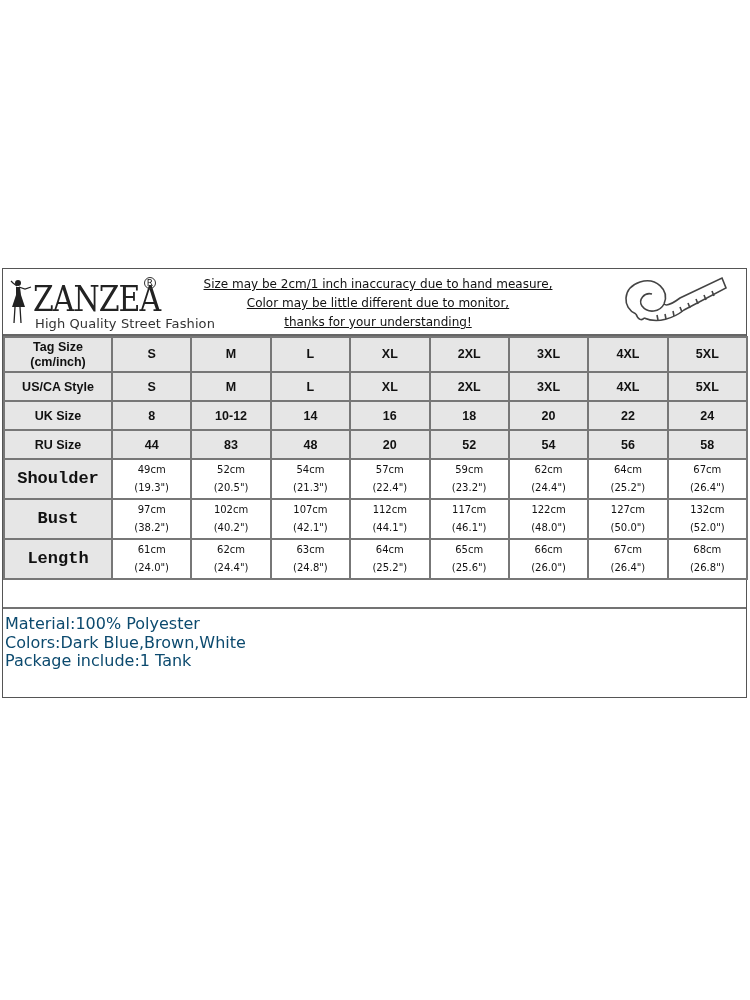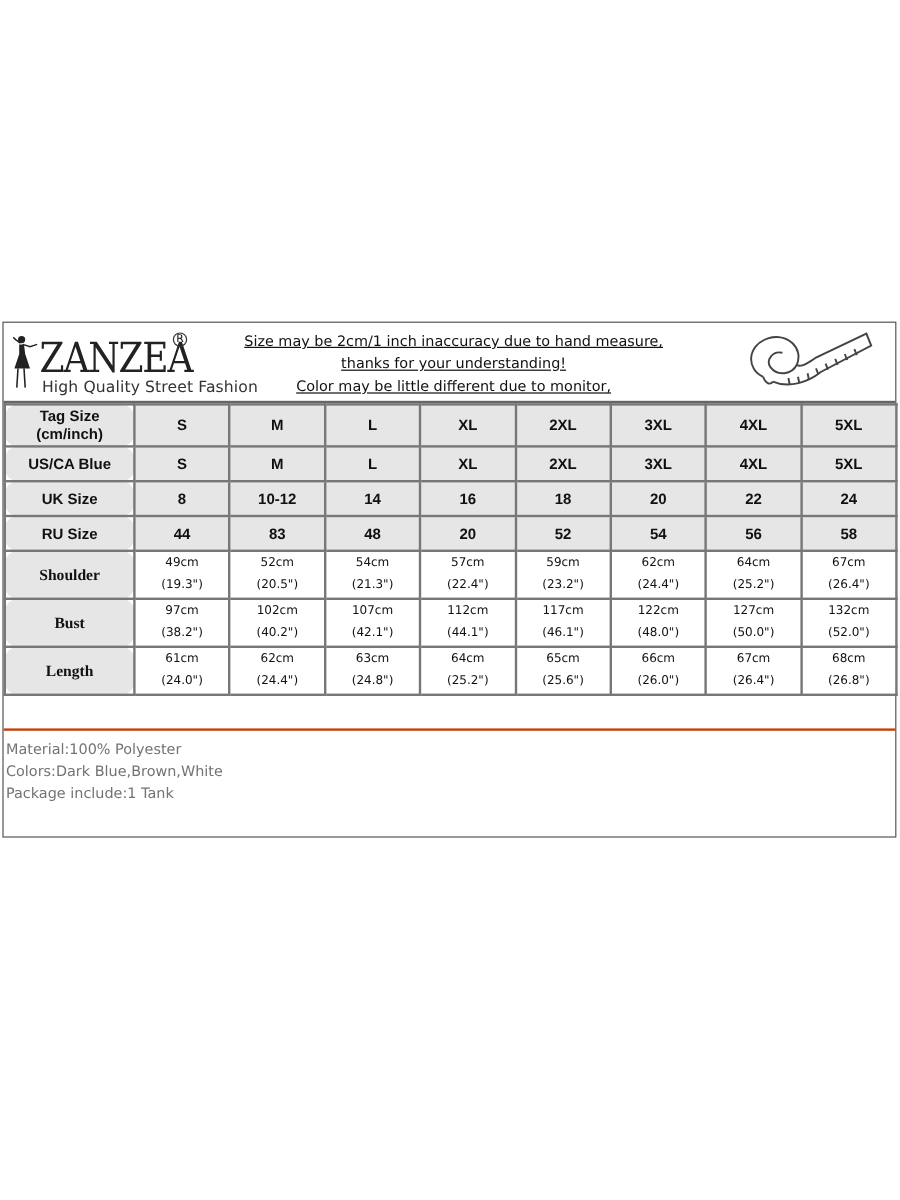--- a/index.html
+++ b/index.html
@@ -31,31 +31,31 @@
   .tape { position: absolute; left: 615px; top: 5px; width: 115px; height: 55px; }
 
   table.size {
     position: absolute; left: 0; top: 67px; width: 745px; border-collapse: collapse;
     table-layout: fixed;
   }
   table.size td {
     border: 2px solid #777; text-align: center; vertical-align: middle;
     font-family: "Liberation Sans", sans-serif; font-size: 12.5px;
   }
-  table.size td.rowhead { background: #e6e6e6; font-weight: bold; width: 104px; border-radius: 11px; }
+  table.size td.rowhead { background: #e6e6e6; font-weight: bold; width: 104px; }
   table.size tr.grey td { background: #e6e6e6; font-weight: bold; height: 25px; }
   table.size tr.grey.tall td { height: 31px; line-height: 15px; }
   table.size tr.meas td { background: #fff; font-family: "DejaVu Sans", sans-serif; font-size: 10px; line-height: 18px; height: 36px; }
-  table.size tr.meas td.rowhead { background: #e6e6e6; font-family: Liberation Serif, serif; font-size: 13px; }
+  table.size tr.meas td.rowhead { background: #e6e6e6; font-family: Liberation Mono, monospace; font-size: 17px; }
   table.size td .l2 { display: block; }
 
   .footer {
     position: absolute; left: 0; top: 338px; width: 100%; height: 92px;
-    border-top: 2px solid #c2410c; box-sizing: border-box; padding: 6px 0 0 2px;
-    font-size: 12px; line-height: 18.7px; color: #737373;
+    border-top: 2px solid #737373; box-sizing: border-box; padding: 6px 0 0 2px;
+    font-size: 16px; line-height: 18.7px; color: #0c4a6e;
   }
   .footer div { white-space: nowrap; }
 </style>
 </head>
 <body>
 
 <div class="sheet">
   <div class="header">
     <div class="logo">
       <svg class="logo-fig" viewBox="0 0 24 46">
@@ -63,22 +63,22 @@
         <path d="M8 7 L4 4 L2 2 M10 8 L16 10 L22 8" stroke="#222" stroke-width="1.2" fill="none"></path>
         <path d="M7 8 L11 8 L12 16 L16 28 L3 28 L7 16 Z" fill="#222"></path>
         <path d="M6 28 L5 44 M11 28 L12 44" stroke="#222" stroke-width="1.3"></path>
       </svg>
       <span class="logo-word">ZANZEA</span>
       <span class="logo-reg">R</span>
       <span class="logo-tag">High Quality Street Fashion</span>
     </div>
     <div class="notice">
       <div>Size may be 2cm/1 inch inaccuracy due to hand measure,</div>
+      <div>Color may be little different due to monitor,</div>
       <div>thanks for your understanding!</div>
-      <div>Color may be little different due to monitor,</div>
     </div>
     <svg class="tape" viewBox="0 0 115 55">
       <g fill="none" stroke="#444" stroke-width="1.6">
         <path d="M18 40 C4 34 4 14 22 8 C38 3 52 16 46 30 C42 38 30 40 24 32 C20 26 26 18 34 20"></path>
         <path d="M26 44 C40 50 56 44 66 36 L108 14 L104 4 L62 24 C54 30 48 32 46 30"></path>
         <path d="M18 40 C20 46 24 47 26 44"></path>
         <path d="M40 46 l-1 -5 M48 45 l-1 -5 M56 42 l-1 -5 M64 38 l-2 -5 M72 34 l-2 -5 M80 30 l-2 -5 M88 26 l-2 -5 M96 22 l-2 -5"></path>
       </g>
     </svg>
   </div>
@@ -93,21 +93,21 @@
       <td>S</td>
       <td>M</td>
       <td>L</td>
       <td>XL</td>
       <td>2XL</td>
       <td>3XL</td>
       <td>4XL</td>
       <td>5XL</td>
     </tr>
     <tr class="grey">
-      <td class="rowhead">US/CA Blue</td>
+      <td class="rowhead">US/CA Style</td>
       <td>S</td>
       <td>M</td>
       <td>L</td>
       <td>XL</td>
       <td>2XL</td>
       <td>3XL</td>
       <td>4XL</td>
       <td>5XL</td>
     </tr>
     <tr class="grey">

